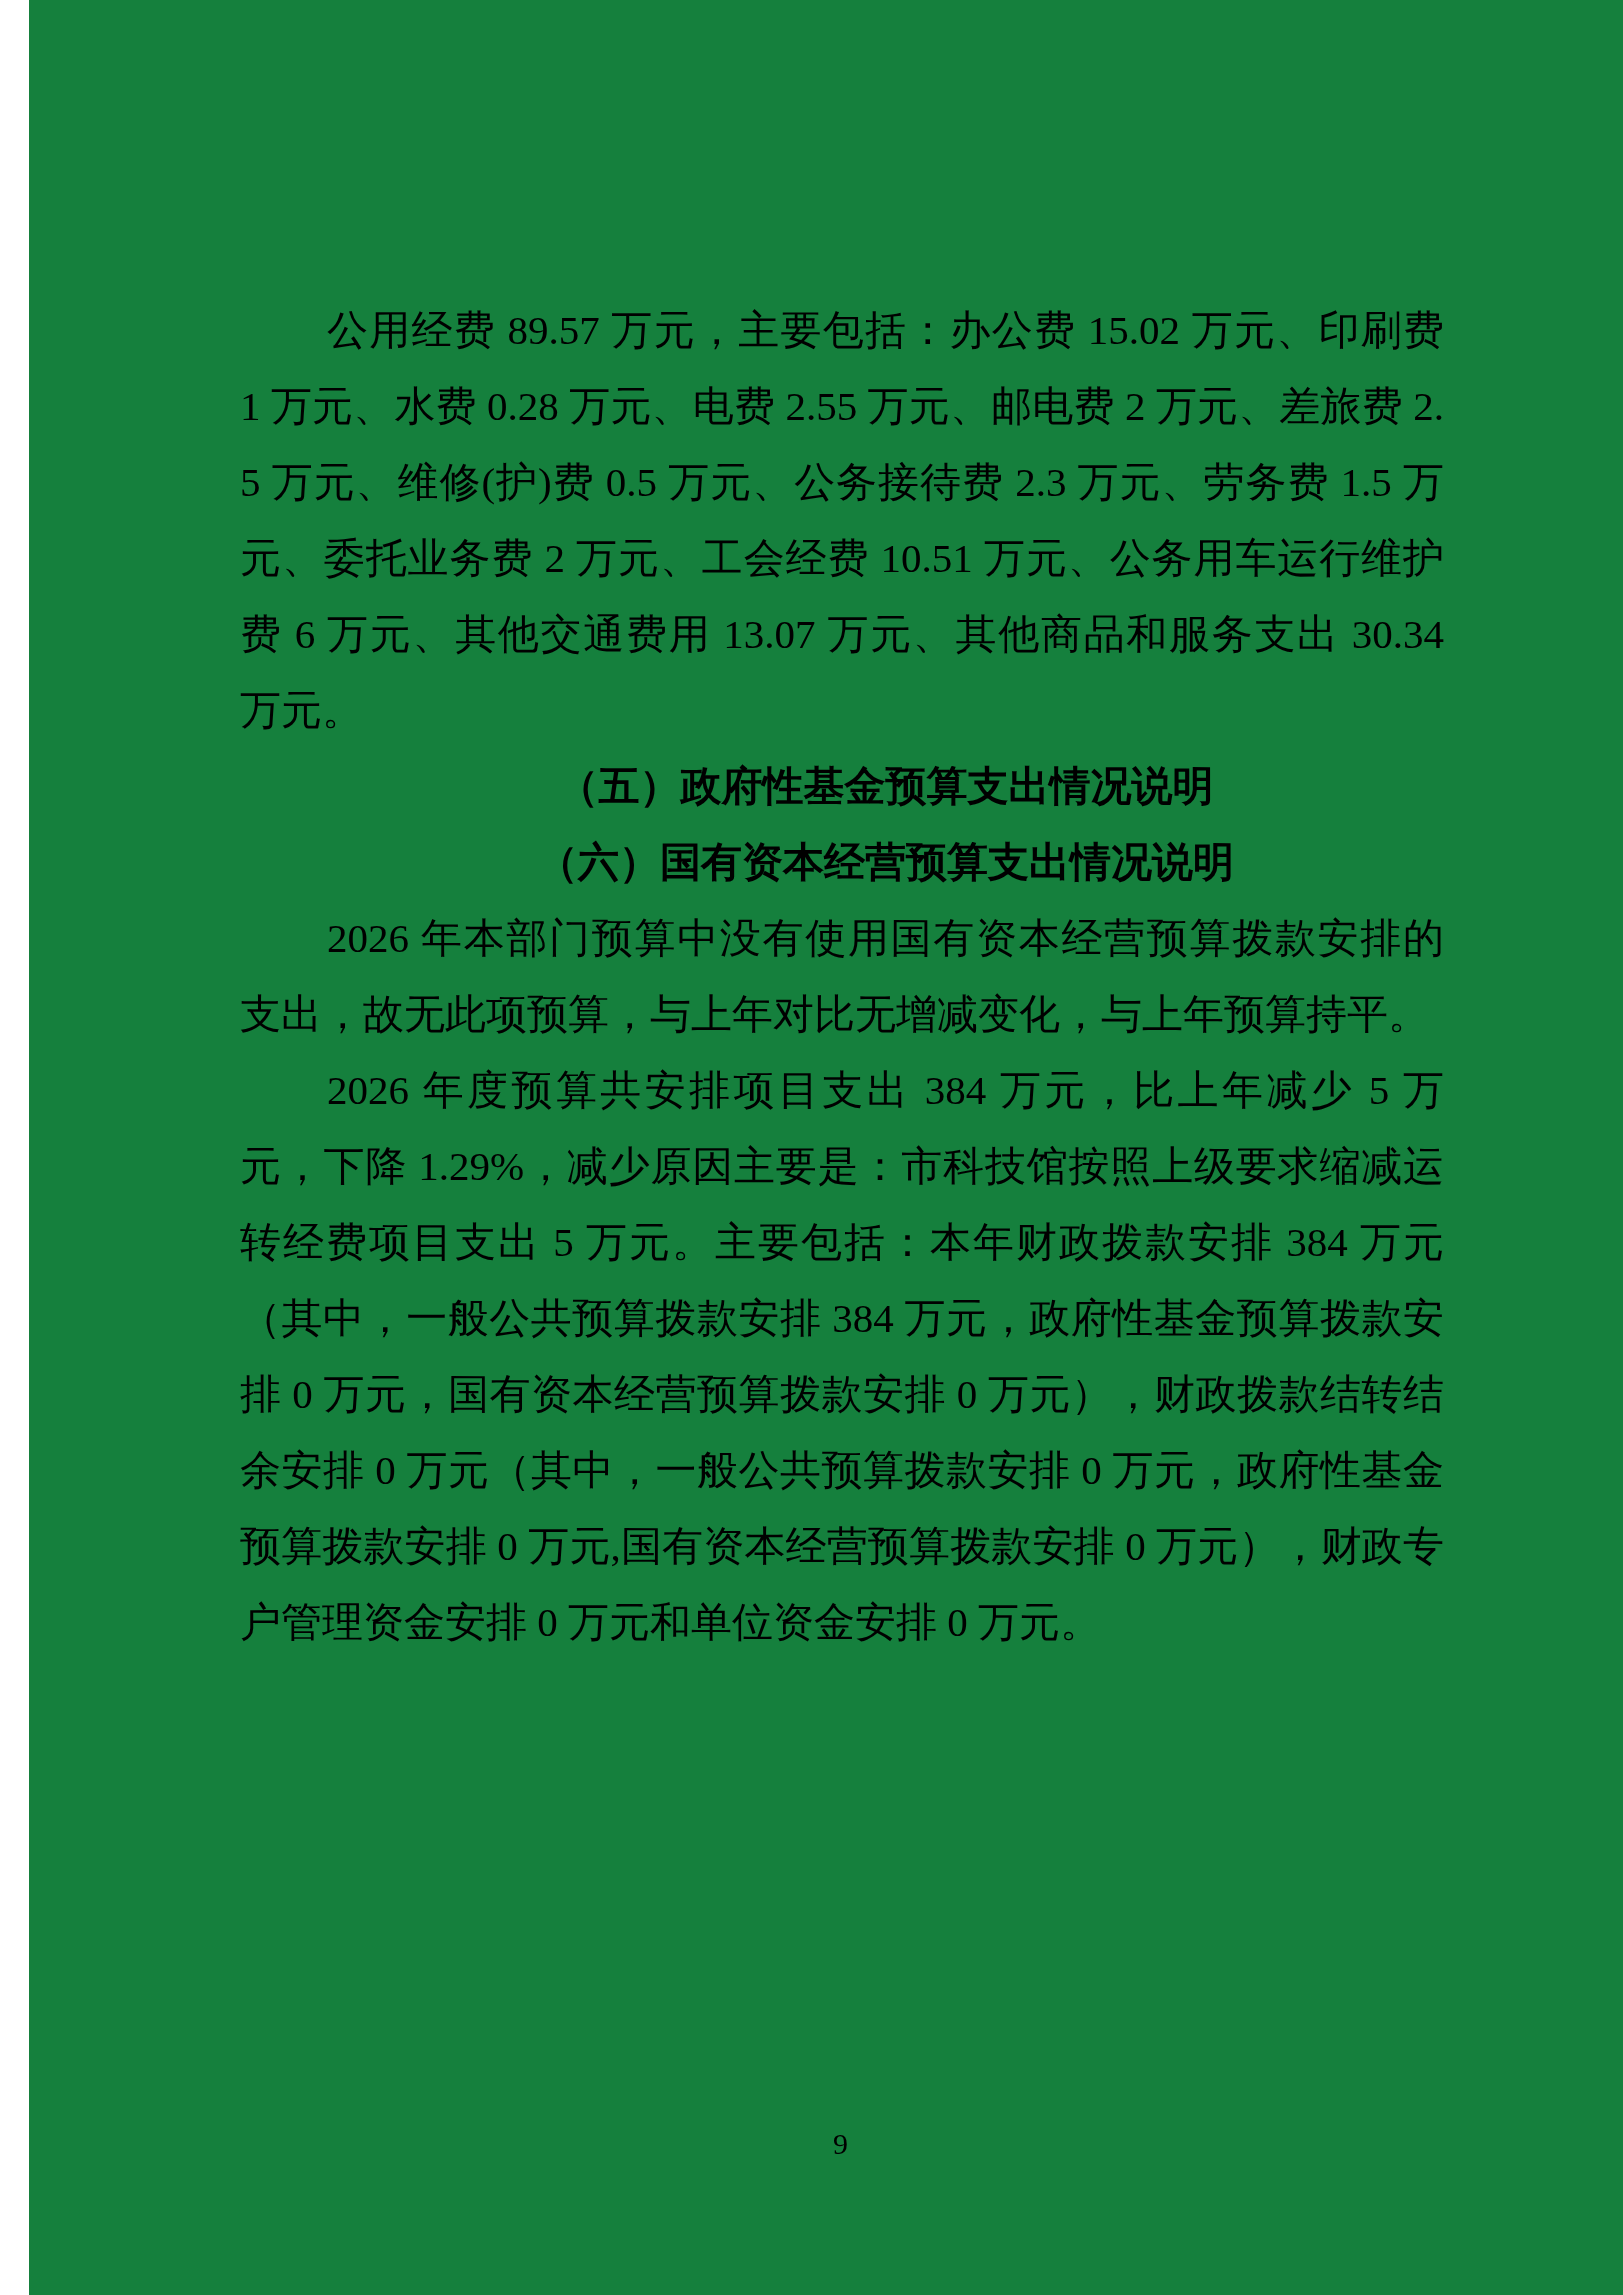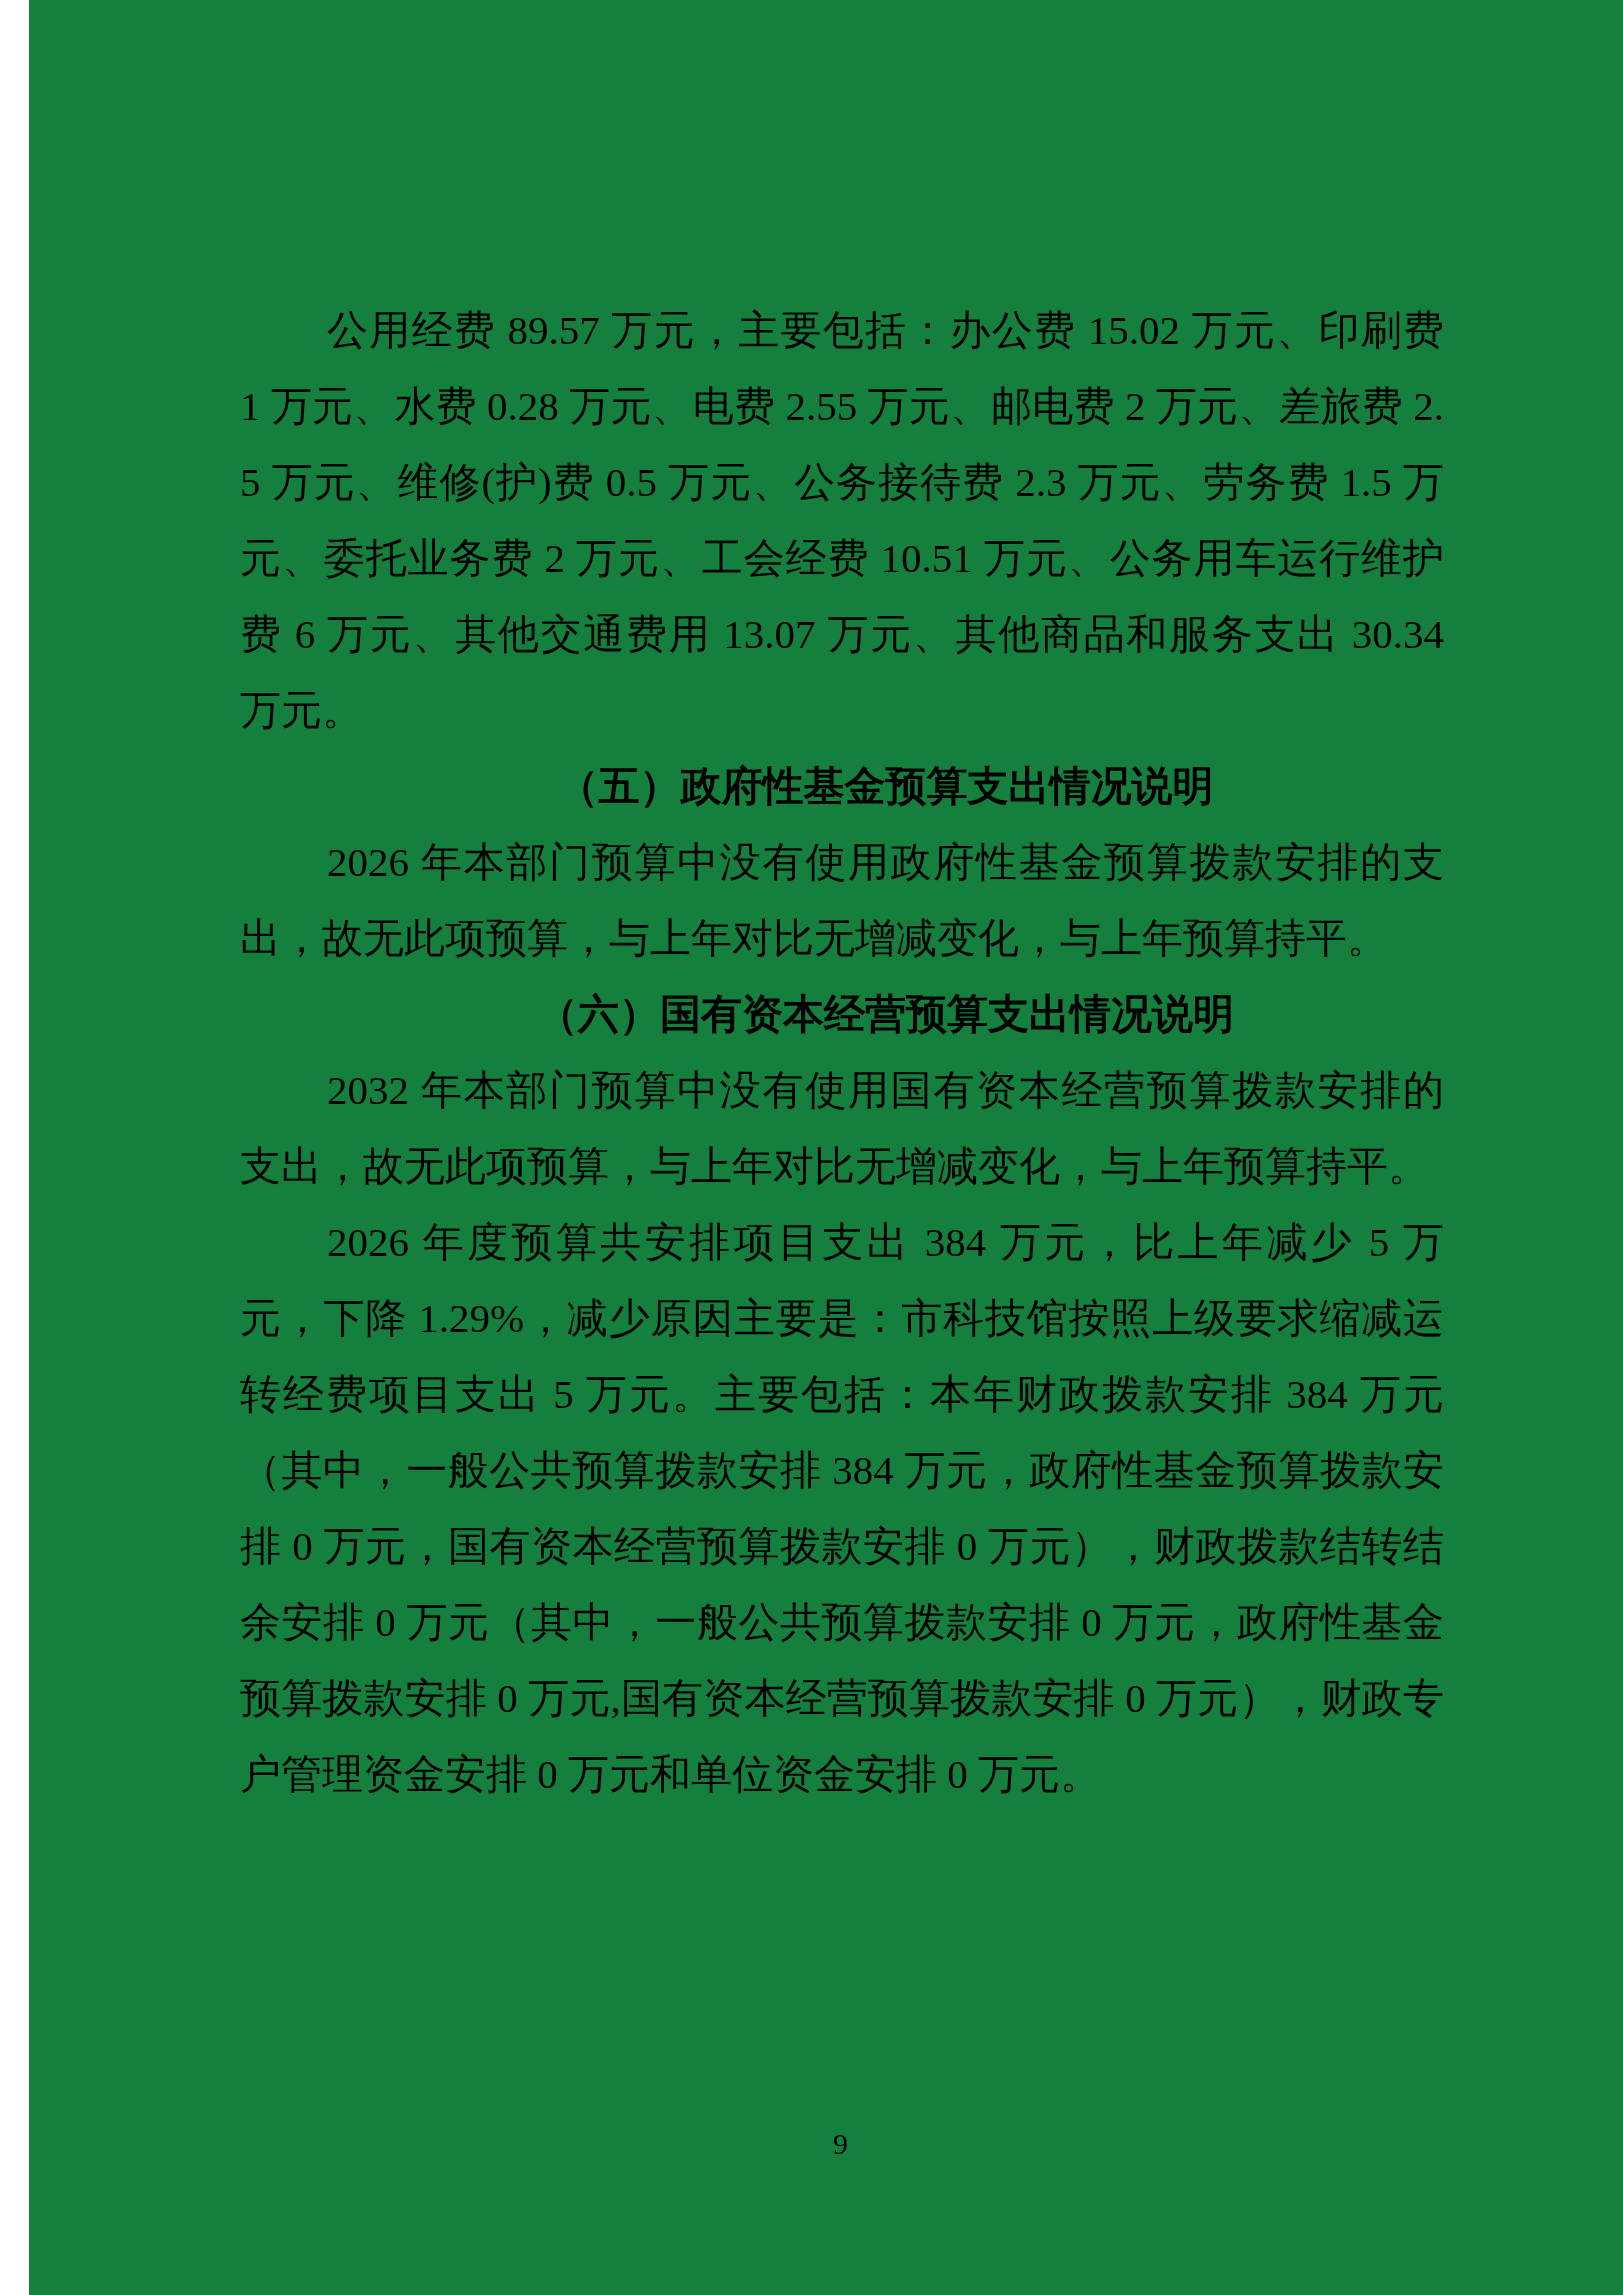--- a/index.html
+++ b/index.html
@@ -64,25 +64,24 @@
 </head>
 <body>
 
 <div class="page">
 
   <main class="doc">
     <p class="para">公用经费 89.57 万元，主要包括：办公费 15.02 万元、印刷费 1 万元、水费 0.28 万元、电费 2.55 万元、邮电费 2 万元、差旅费 2.5 万元、维修(护)费 0.5 万元、公务接待费 2.3 万元、劳务费 1.5 万元、委托业务费 2 万元、工会经费 10.51 万元、公务用车运行维护费 6 万元、其他交通费用 13.07 万元、其他商品和服务支出 30.34 万元。</p>
 
     <h2 class="heading">（五）政府性基金预算支出情况说明</h2>
 
-    <p class="para">2026 年本部门预算中没有使用政府性基金预算拨款安排的支出，故无此项预算，与上年对比无增减变化，与上年预算持平。</p>
 
     <h2 class="heading">（六）国有资本经营预算支出情况说明</h2>
 
-    <p class="para">2032 年本部门预算中没有使用国有资本经营预算拨款安排的支出，故无此项预算，与上年对比无增减变化，与上年预算持平。</p>
+    <p class="para">2026 年本部门预算中没有使用国有资本经营预算拨款安排的支出，故无此项预算，与上年对比无增减变化，与上年预算持平。</p>
 
 
     <p class="para">2026 年度预算共安排项目支出 384 万元，比上年减少 5 万元，下降 1.29%，减少原因主要是：市科技馆按照上级要求缩减运转经费项目支出 5 万元。主要包括：本年财政拨款安排 384 万元（其中，一般公共预算拨款安排 384 万元，政府性基金预算拨款安排 0 万元，国有资本经营预算拨款安排 0 万元），财政拨款结转结余安排 0 万元（其中，一般公共预算拨款安排 0 万元，政府性基金预算拨款安排 0 万元,国有资本经营预算拨款安排 0 万元），财政专户管理资金安排 0 万元和单位资金安排 0 万元。</p>
   </main>
 
   <footer class="footer">
     <span>9</span>
   </footer>
 
 </div>

